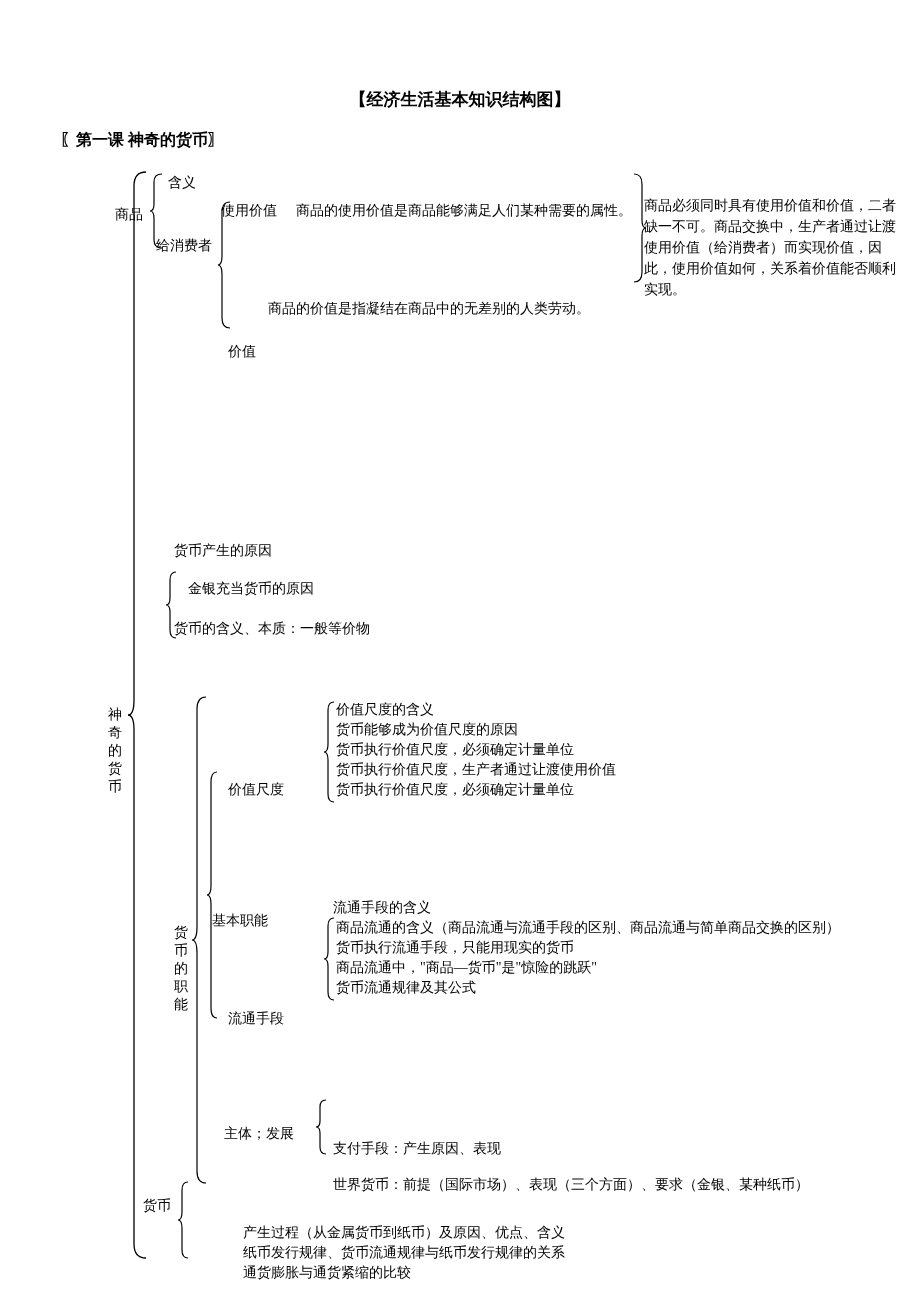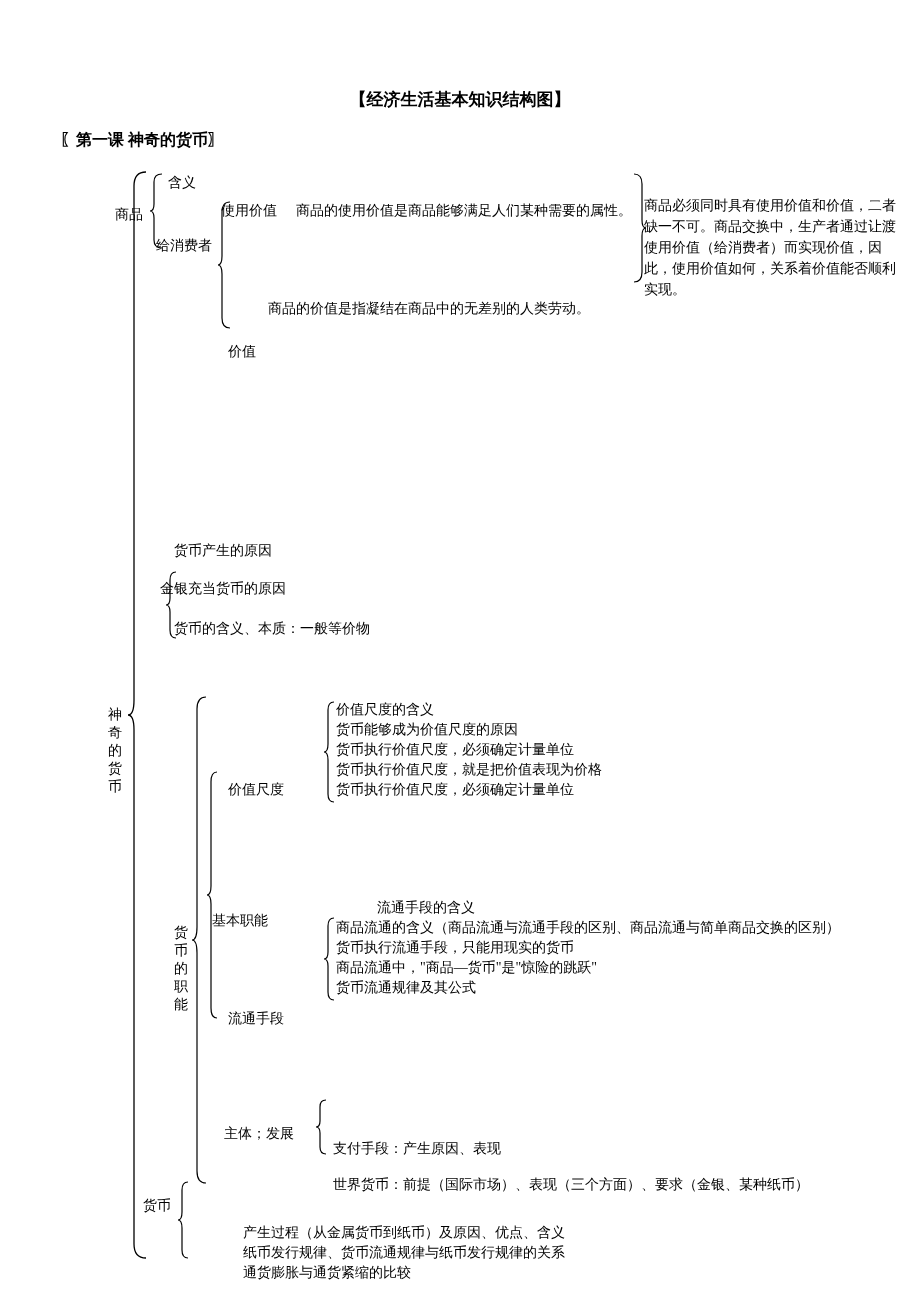--- a/index.html
+++ b/index.html
@@ -102,21 +102,21 @@
     </svg>
   </div>
 
   <div class="txt" style="top:540px; left:174px;">货币产生的原因</div>
 
   <div class="svgbrace" style="top:570px; left:166px;">
     <svg width="14" height="70" viewBox="0 0 14 70">
       <path d="M10 2 Q4 2 4 10 L4 28 Q4 35 0 35 Q4 35 4 42 L4 60 Q4 68 10 68" fill="none" stroke="#000" stroke-width="1.2"></path>
     </svg>
   </div>
-  <div class="txt" style="top:578px; left:160px;">金银充当货币的原因</div>
+  <div class="txt" style="top:578px; left:188px;">金银充当货币的原因</div>
   <div class="txt" style="top:618px; left:174px;">货币的含义、本质：一般等价物</div>
 
   <div class="vlabel" style="top:924px; left:174px;">货
 币
 的
 职
 能</div>
 
   <div class="svgbrace" style="top:695px; left:192px;">
     <svg width="18" height="490" viewBox="0 0 18 490">
@@ -135,25 +135,25 @@
   <div class="txt" style="top:779px; left:228px;">价值尺度</div>
 
   <div class="svgbrace" style="top:700px; left:324px;">
     <svg width="14" height="104" viewBox="0 0 14 104">
       <path d="M10 2 Q4 2 4 10 L4 44 Q4 52 0 52 Q4 52 4 60 L4 94 Q4 102 10 102" fill="none" stroke="#000" stroke-width="1.2"></path>
     </svg>
   </div>
   <div class="txt" style="top:700px; left:336px; line-height:20px;">价值尺度的含义</div>
   <div class="txt" style="top:720px; left:336px; line-height:20px;">货币能够成为价值尺度的原因</div>
   <div class="txt" style="top:740px; left:336px; line-height:20px;">货币执行价值尺度，必须确定计量单位</div>
-  <div class="txt" style="top:760px; left:336px; line-height:20px;">货币执行价值尺度，就是把价值表现为价格</div>
+  <div class="txt" style="top:760px; left:336px; line-height:20px;">货币执行价值尺度，生产者通过让渡使用价值</div>
   <div class="txt" style="top:780px; left:336px; line-height:20px;">货币执行价值尺度，必须确定计量单位</div>
 
   <div class="txt" style="top:1008px; left:228px;">流通手段</div>
-  <div class="txt" style="top:898px; left:333px; line-height:20px;margin-left:44px;">流通手段的含义</div>
+  <div class="txt" style="top:898px; left:333px; line-height:20px;">流通手段的含义</div>
 
   <div class="svgbrace" style="top:916px; left:324px;">
     <svg width="14" height="86" viewBox="0 0 14 86">
       <path d="M10 2 Q4 2 4 10 L4 36 Q4 43 0 43 Q4 43 4 50 L4 76 Q4 84 10 84" fill="none" stroke="#000" stroke-width="1.2"></path>
     </svg>
   </div>
   <div class="txt" style="top:918px; left:336px; line-height:20px;">商品流通的含义（商品流通与流通手段的区别、商品流通与简单商品交换的区别）</div>
   <div class="txt" style="top:938px; left:336px; line-height:20px;">货币执行流通手段，只能用现实的货币</div>
   <div class="txt" style="top:958px; left:336px; line-height:20px;">商品流通中，"商品—货币"是"惊险的跳跃"</div>
   <div class="txt" style="top:978px; left:336px; line-height:20px;">货币流通规律及其公式</div>

